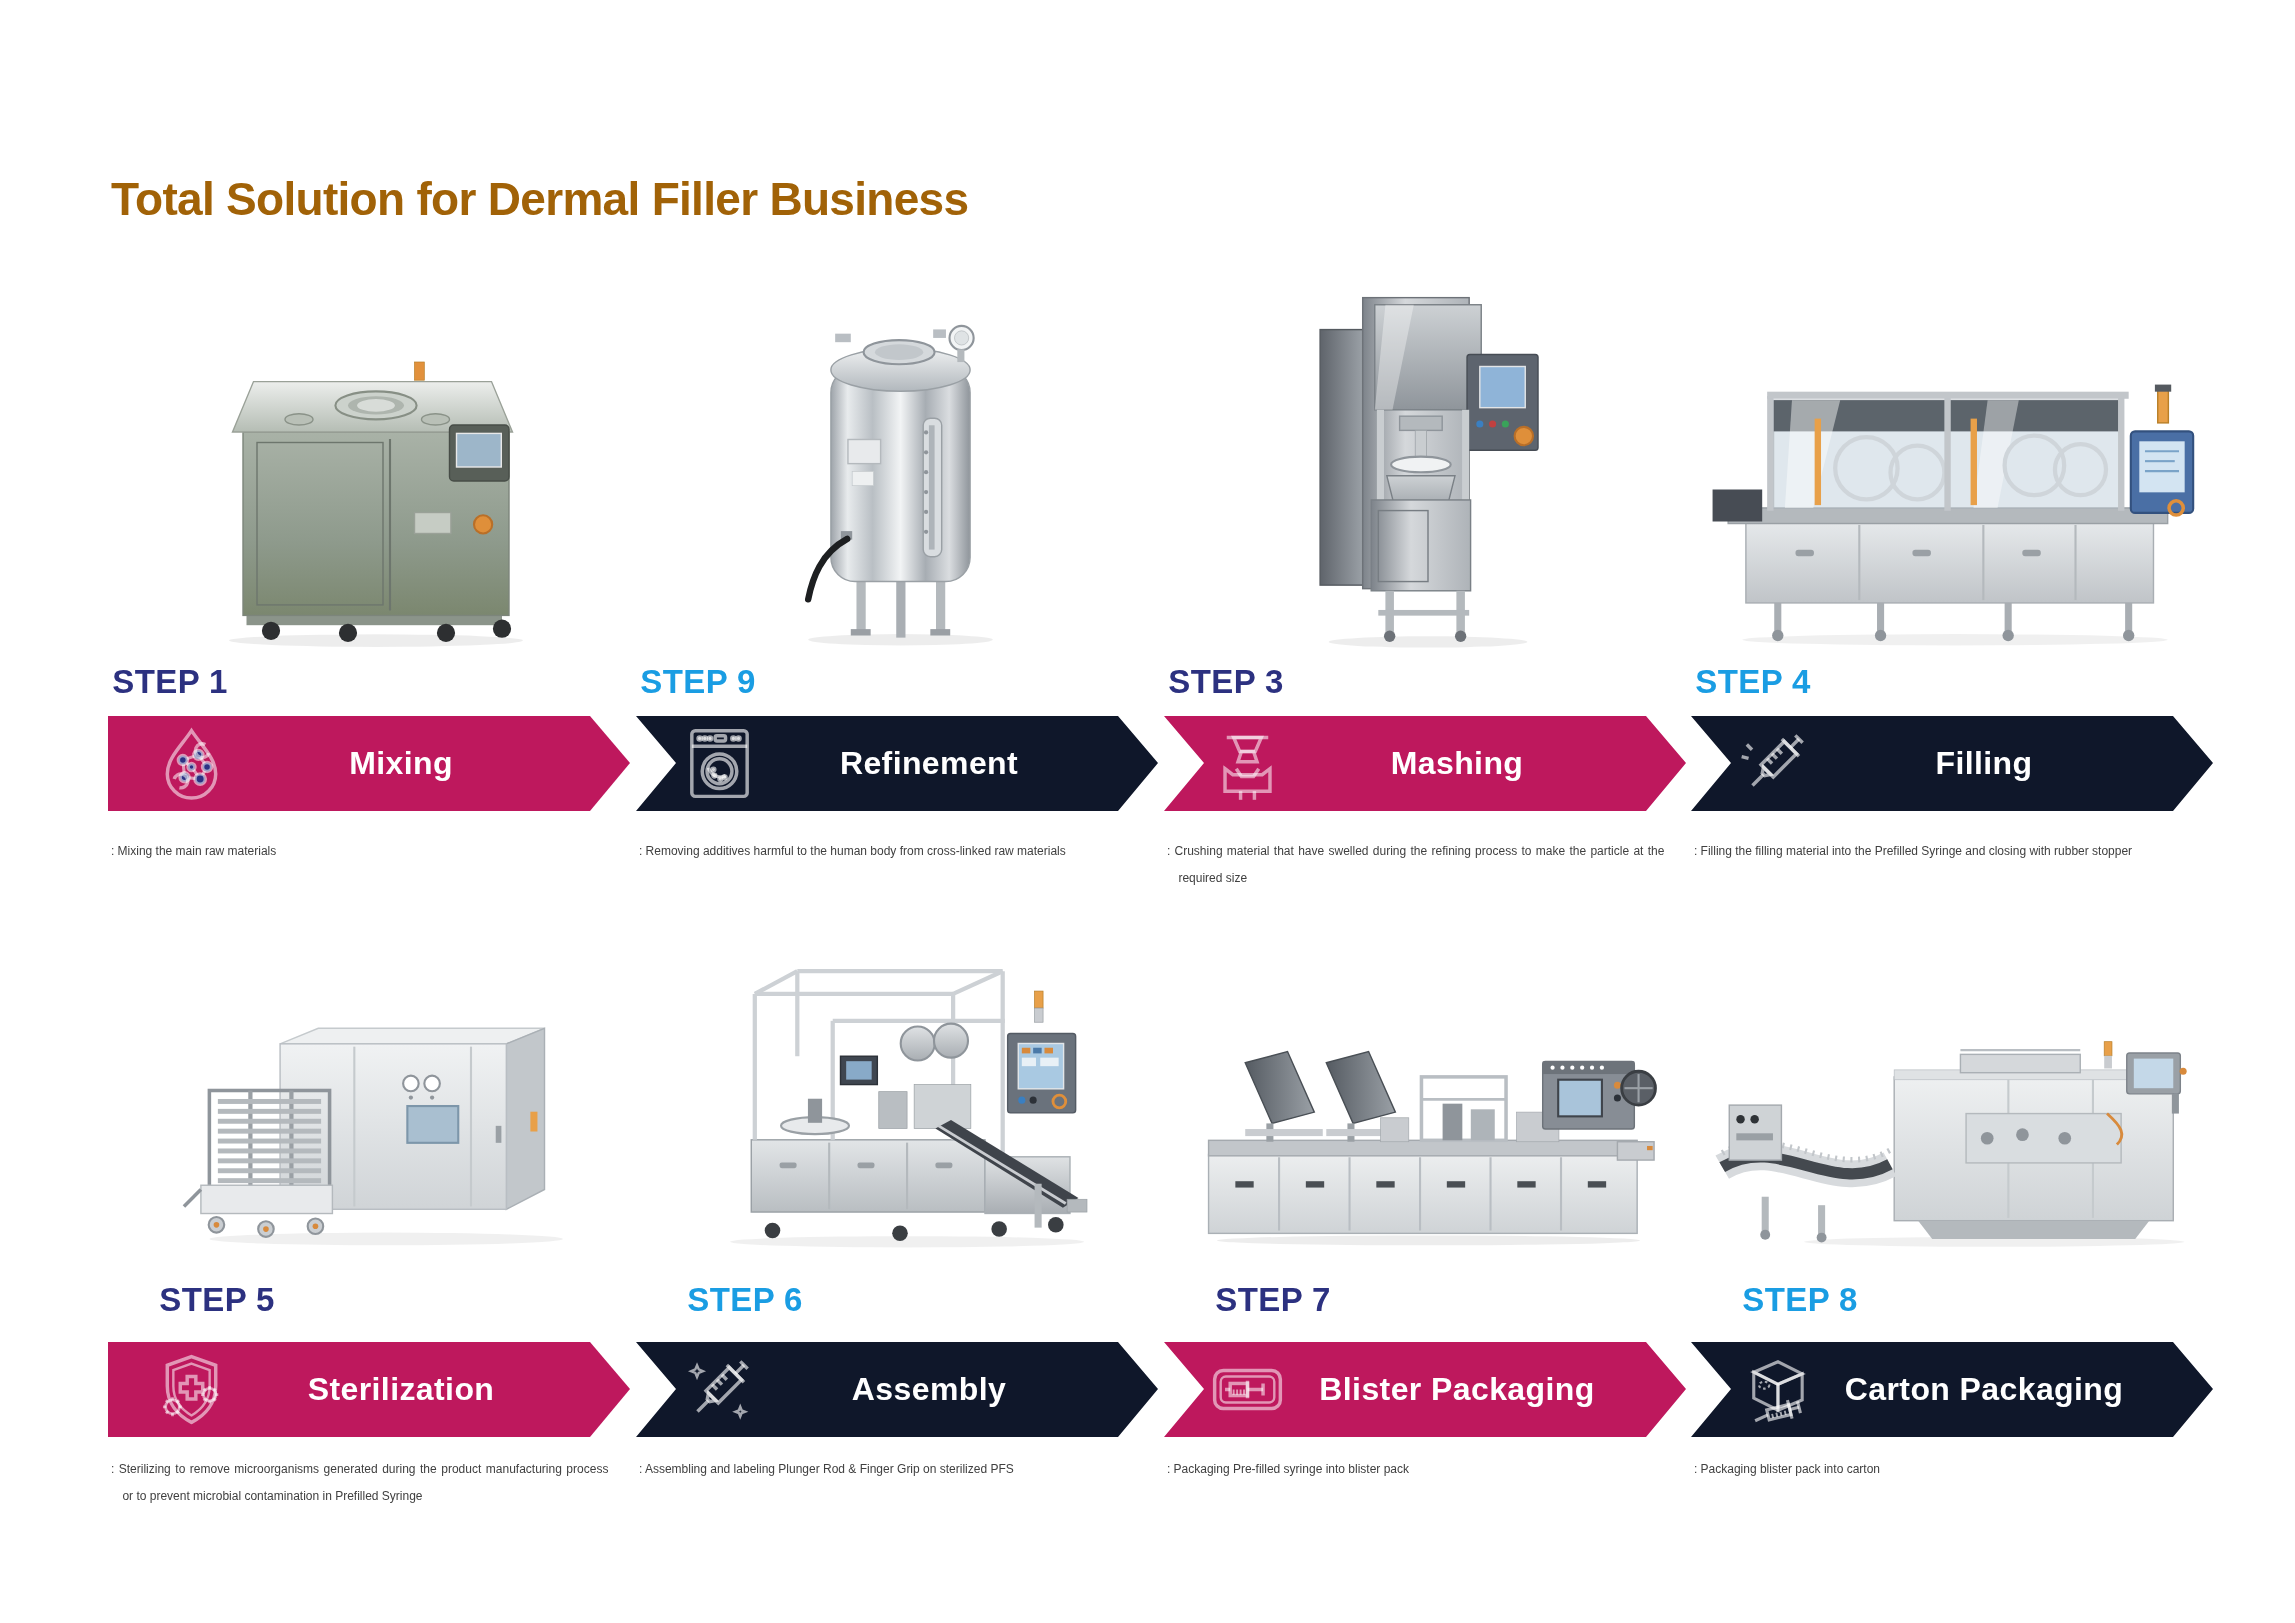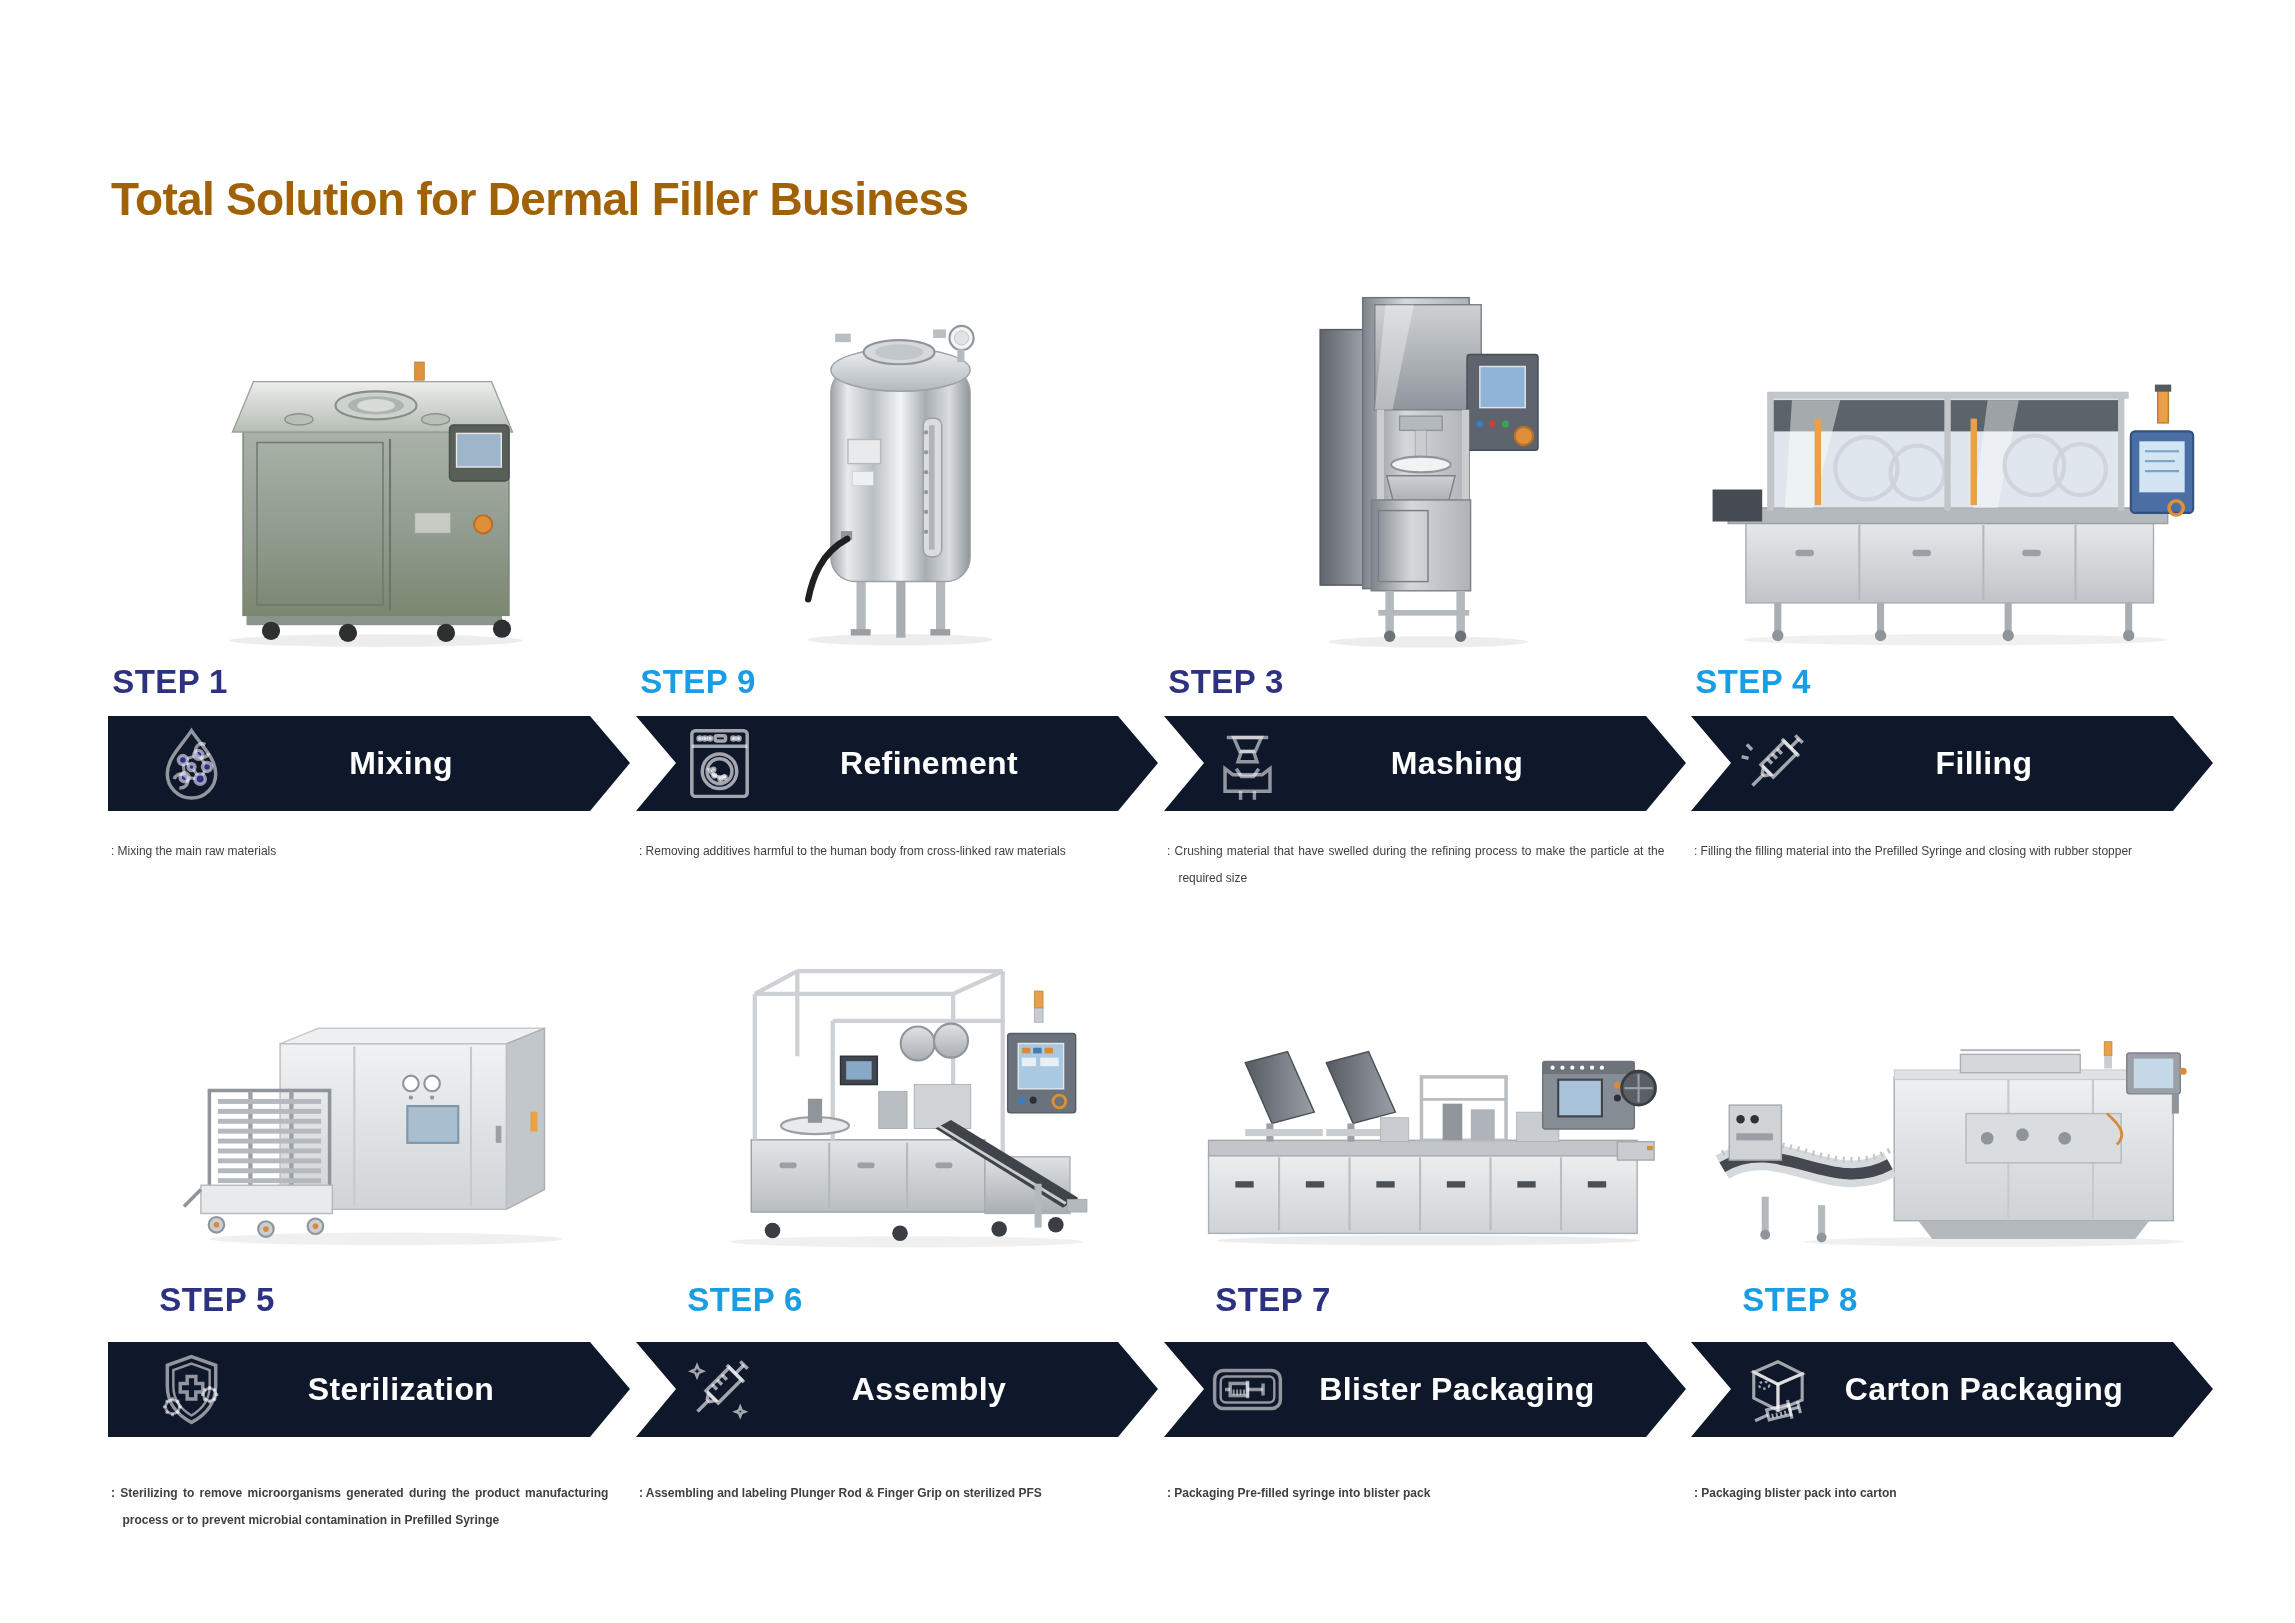--- a/index.html
+++ b/index.html
@@ -18,32 +18,32 @@
 
   .step-label{position:absolute;left:4.3px;font-size:33px;font-weight:bold;letter-spacing:0.4px;}
   .row1 .step-label{top:376px;}
   .row2 .step-label{top:331px;margin-left:47px;}
   .step-label.navy{color:#2c3180;}
   .step-label.blue{color:#1a9de3;}
 
   .banner{position:absolute;left:0;width:522px;height:95px;display:flex;align-items:center;}
   .row1 .banner{top:429px;}
   .row2 .banner{top:392px;}
-  .banner.navy{background:#0f172a;}
+  .banner.navy{background:#be185d;}
   .banner.blue{background:#0f172a;}
   .banner.first{clip-path:polygon(0 0,482px 0,522px 47px,482px 95px,0 95px);}
   .banner.notched{clip-path:polygon(0 0,482px 0,522px 47px,482px 95px,0 95px,40px 47px);}
   .banner .icon{width:136px;padding-left:42px;box-sizing:border-box;display:flex;align-items:center;}
   .banner .icon svg{width:83px;height:83px;}
   .banner-text{flex:1;text-align:center;padding-right:72px;color:#ffffff;font-size:32px;font-weight:bold;letter-spacing:0.4px;}
 
   .desc{position:absolute;left:2.9px;width:486px;margin:0;font-size:12px;line-height:26.5px;color:#404040;
         padding-left:11.5px;text-indent:-11.5px;}
   .row1 .desc{top:551px;}
-  .row2 .desc{top:530px;font-weight:bold;}
+  .row2 .desc{top:506px;}
   .desc.just{text-align:justify;}
 
   svg{display:block;}
 </style>
 </head>
 <body>
 
 <h1 class="page-title">Total Solution for Dermal Filler Business</h1>
 
 <section class="step-col row1 col0">

